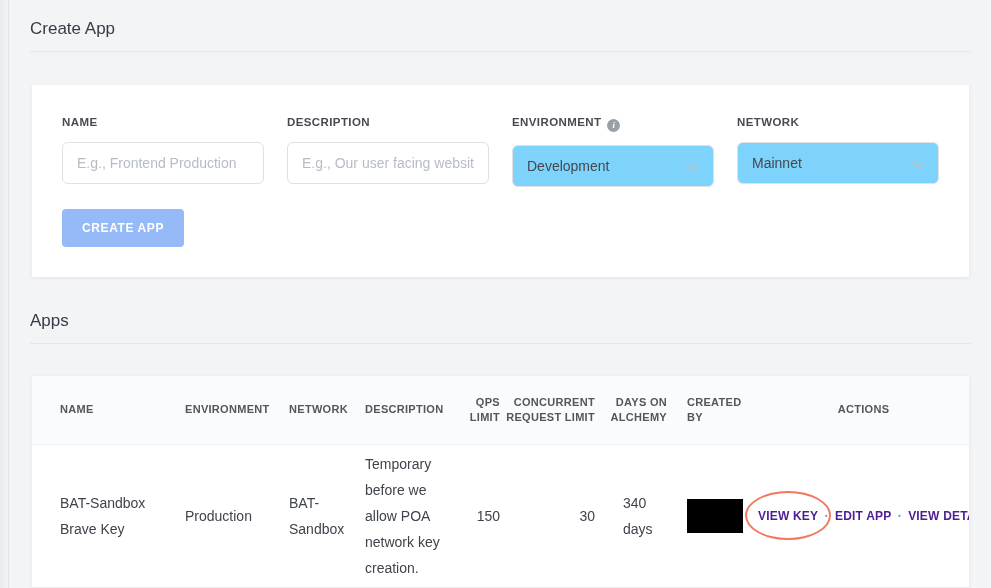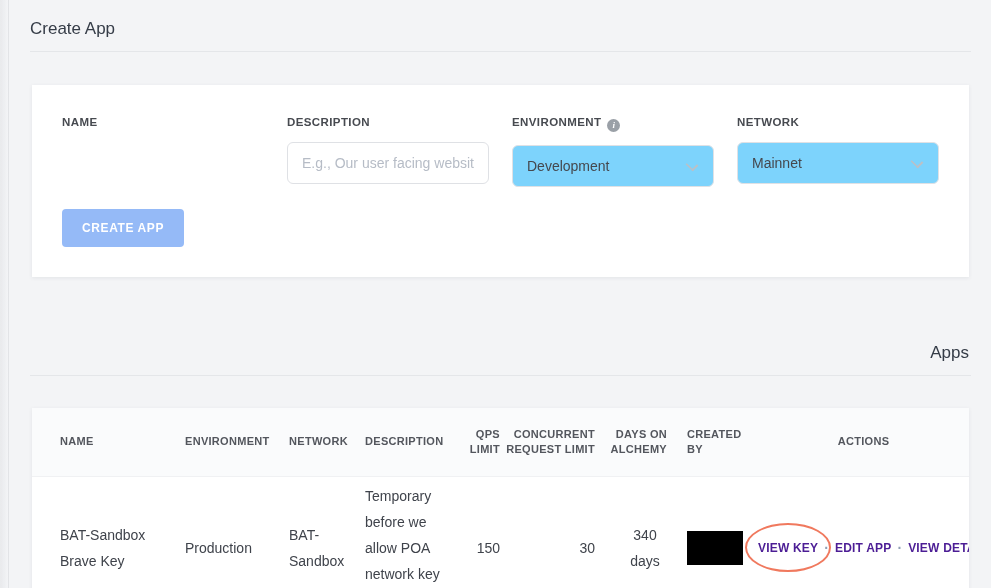--- a/index.html
+++ b/index.html
@@ -14,21 +14,21 @@
   .left-shadow {
     position: absolute; left: 0; top: 0; width: 9px; height: 100%;
     background: linear-gradient(to right, rgba(30,40,60,0.05), rgba(30,40,60,0.0));
     border-right: 1px solid rgba(30,40,60,0.03);
     pointer-events: none;
   }
   .section-heading {
     font-size: 17px; line-height: 20px; font-weight: 500;
     color: #353c47; margin: 19px 22px 0 30px;
   }
-  .heading-apps { margin-top: 66px; text-align: right; }
+  .heading-apps { margin-top: 34px; }
   .divider {
     height: 1px; background: #e4e6e9; margin: 12px 20px 0 30px;
   }
   .card {
     background: #ffffff; border-radius: 0;
     box-shadow: 0 1px 4px rgba(40,50,70,0.08);
     margin: 33px 22px 0 32px; width: 937px;
   }
   
   .form-card { padding: 30px 30px; }
@@ -92,21 +92,21 @@
   th.first, td.first { padding-left: 28px; }
   th.num, td.num { text-align: right; }
   th.pad-l, td.pad-l { padding-left: 20px; }
   th.pad-a, td.pad-a { padding-left: 9px; text-align: center; }
   thead tr { border-bottom: 1px solid #f0f1f3; }
   tbody tr { border-bottom: 1px solid #e9ebee; }
   td {
     font-size: 14px; color: #3f434b; line-height: 26px;
     vertical-align: middle; padding: 6px 0;
   }
-  .days-wrap { width: 44px; margin-left: auto; text-align: center; }
+  .days-wrap { width: 44px; margin-left: auto; text-align: left; }
   .redacted-box { width: 56px; height: 34px; background: #000000; }
   .actions-row {
     display: flex; align-items: center; gap: 6px;
     width: max-content; white-space: nowrap;
   }
   .action-link {
     color: #4c1d95; font-size: 12px; font-weight: bold;
     letter-spacing: 0.2px; cursor: pointer; text-decoration: none;
   }
   .action-dot { color: #90a0b4; font-size: 14px; font-weight: bold; }
@@ -121,20 +121,21 @@
 
 <div class="left-shadow"></div>
 
 <h1 class="section-heading">Create App</h1>
 <div class="divider"></div>
 
 <div class="card form-card">
   <div class="form-row">
     <div class="field">
       <label class="field-label">NAME</label>
+      <input class="text-input" type="text" placeholder="E.g., Frontend Production" style="">
     </div>
     <div class="field">
       <label class="field-label">DESCRIPTION</label>
       <input class="text-input" type="text" placeholder="E.g., Our user facing website" style="">
     </div>
     <div class="field">
       <label class="field-label"><span>ENVIRONMENT</span><span class="info-icon">i</span></label>
       <div class="select-box">
         <span>Development</span>
         <span class="chevron"></span>

